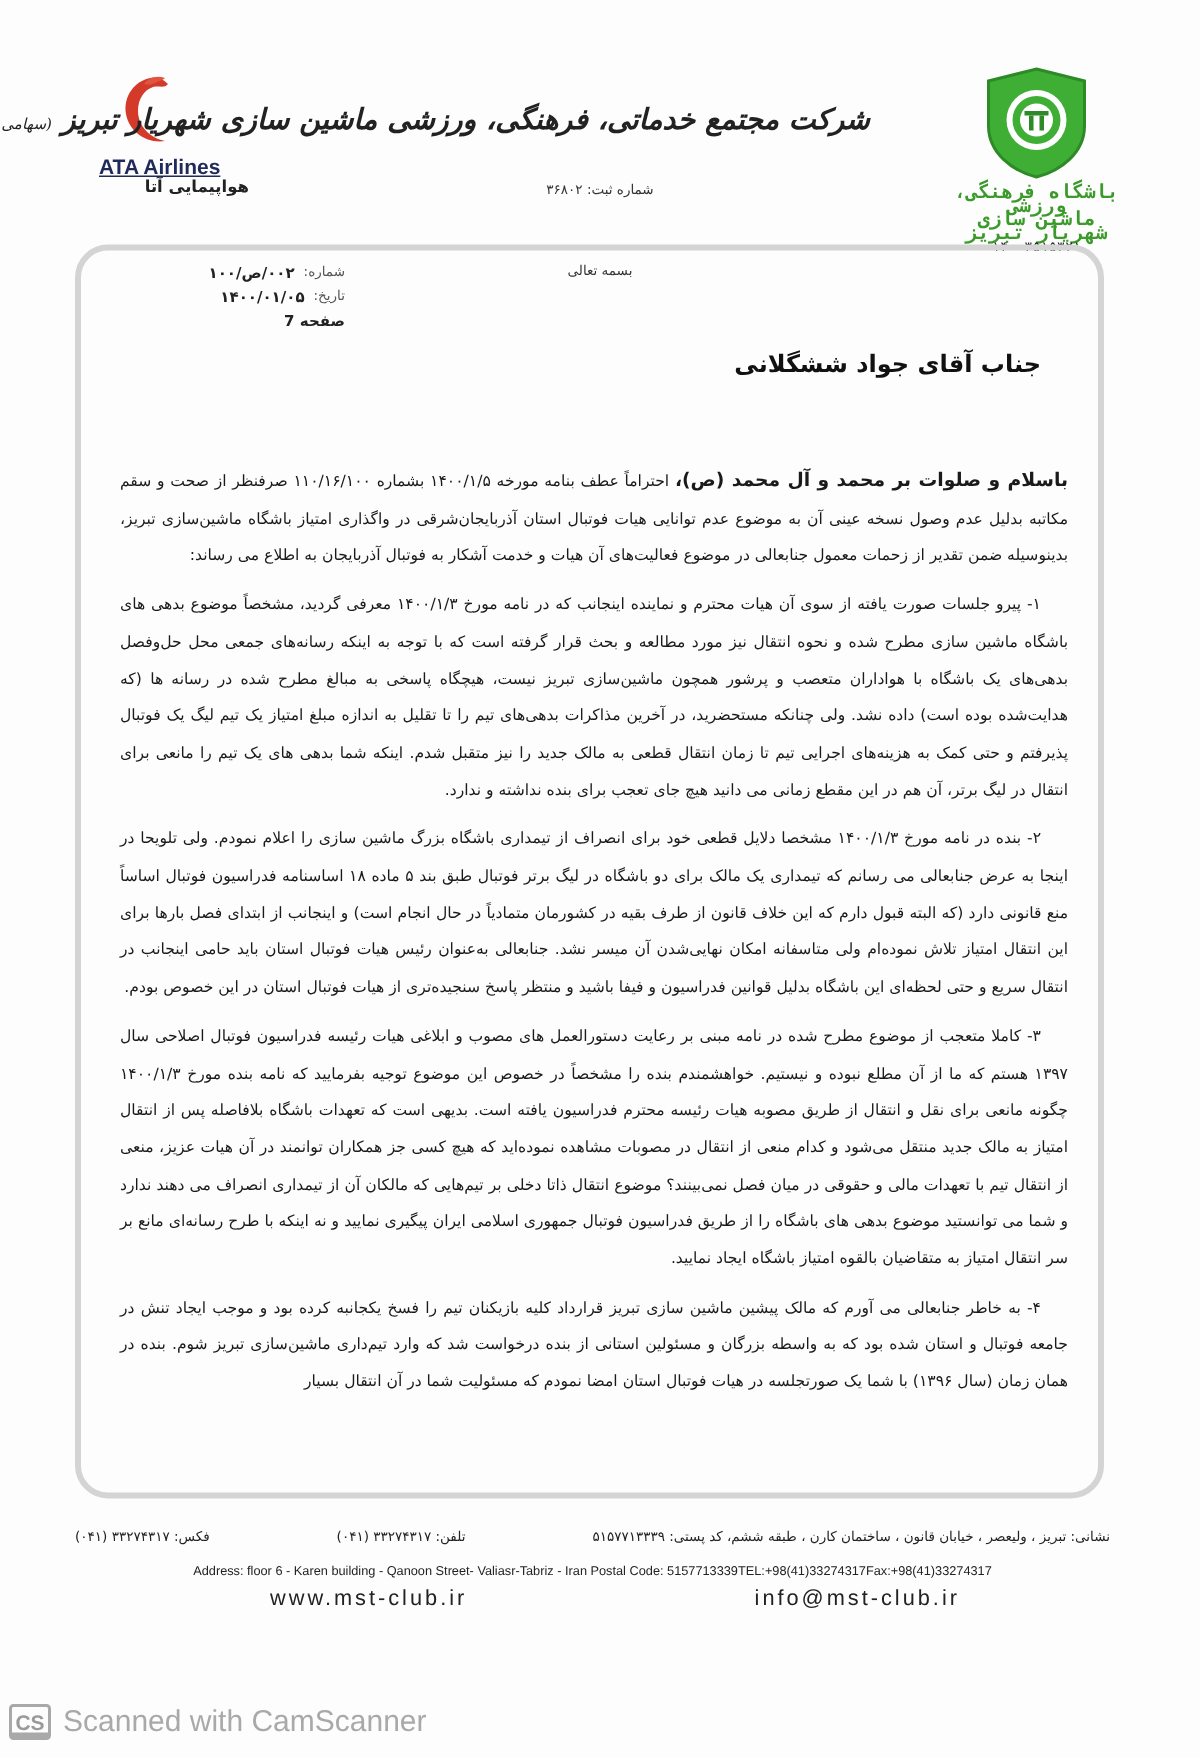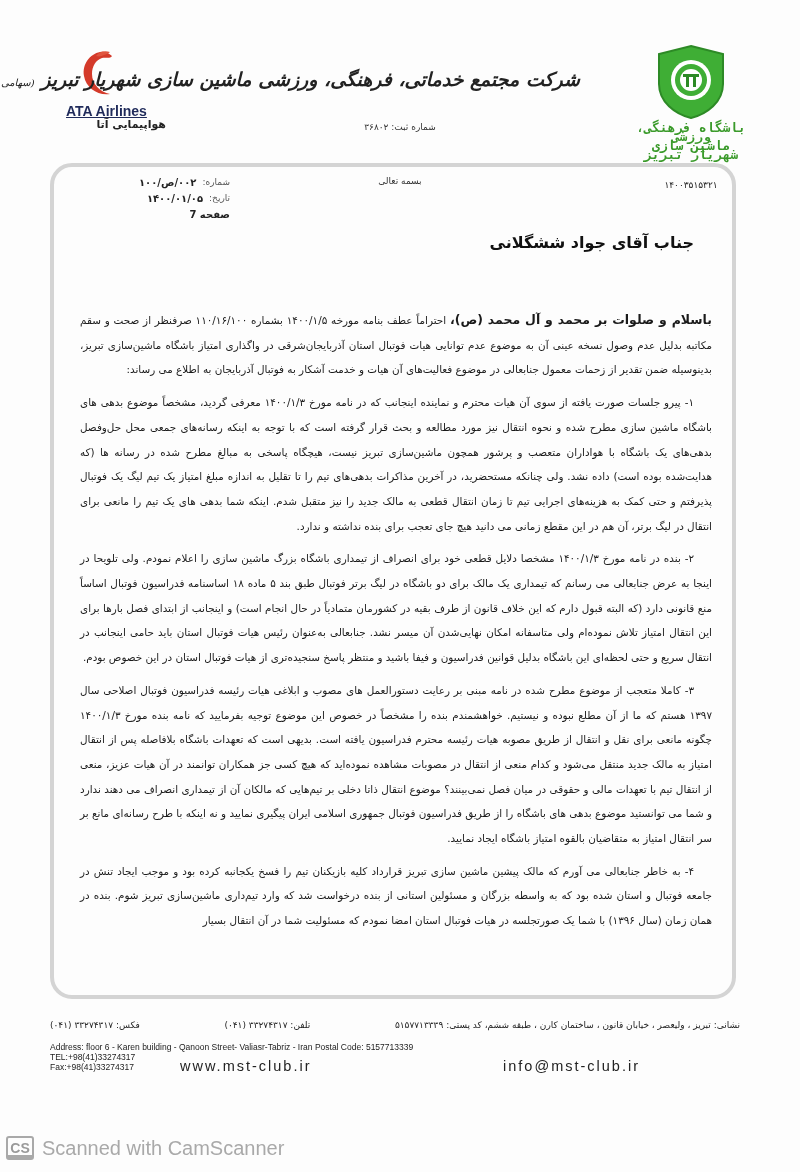--- a/index.html
+++ b/index.html
@@ -17,21 +17,21 @@
   .airline-fa { font-family:"DejaVu Sans", sans-serif; font-weight:bold; font-size:11px; color:#222; direction:rtl; line-height:14px; }
 
   .company-title { left:200px; top:68px; width:380px; text-align:center; direction:rtl;
     font-family:"DejaVu Serif", serif; font-style:italic; font-size:19px; font-weight:bold; color:#222; white-space:nowrap; }
   .company-title .suffix { font-size:10px; font-weight:normal; }
   .reg-number { left:300px; top:122px; width:200px; text-align:center; direction:rtl; font-size:9px; font-family:"DejaVu Sans", sans-serif; color:#333; }
 
   .right-logo { left:636px; top:44px; width:110px; text-align:center; }
   .club-shield { width:72px; height:76px; margin:0 auto; }
   .club-name { font-family:Liberation Mono, monospace; font-size:13px; color:#3a9a2a; direction:rtl; line-height:9px; font-weight:bold; }
-  .club-id { font-family:Liberation Serif, serif; font-size:9px; color:#222; direction:rtl; letter-spacing:1px; margin-top:20px; }
+  .club-id { font-family:Liberation Mono, monospace; font-size:9px; color:#222; direction:rtl; letter-spacing:1px; margin-top:0; }
 
   
   .frame { left:50px; top:163px; width:686px; height:836px; border:4px solid #d4d4d4; border-radius:22px; box-sizing:border-box; }
 
   .meta { left:80px; top:174px; width:150px; direction:rtl; font-family:"DejaVu Sans", sans-serif; font-size:10px; color:#222; }
   .meta .row { display:flex; justify-content:flex-start; gap:6px; height:16px; align-items:center; }
   .meta .lbl { color:#555; font-size:9px; }
   .meta .val { font-weight:bold; font-size:10px; }
   .meta .page { font-weight:bold; font-size:10px; }
 
@@ -41,21 +41,21 @@
     font-family:"DejaVu Sans", sans-serif; font-weight:bold; font-size:16px; line-height:33px; color:#111; }
 
   .body { left:80px; top:308px; width:632px; direction:rtl; text-align:justify;
     font-family:"DejaVu Sans", sans-serif; font-size:10.4px; line-height:24.7px; color:#1a1a1a; }
   .body p { margin:0 0 8px 0; text-align:justify; text-align-last:right; }
   .body p.item { text-indent:18px; }
   .body .greet { font-weight:bold; font-size:12.5px; }
 
   
   .footer-fa { left:50px; top:1020px; width:690px; direction:rtl; font-family:"DejaVu Sans", sans-serif; font-size:9px; color:#222; display:flex; justify-content:space-between; }
-  .footer-en { left:50px; top:1042px; width:690px; font-family:"Liberation Sans", sans-serif; font-size:8.5px; color:#222; display:flex; justify-content:center; direction:ltr;flex-direction:column; }
+  .footer-en { left:50px; top:1042px; width:690px; font-family:"Liberation Sans", sans-serif; font-size:8.5px; color:#222; display:flex; justify-content:center; direction:ltr; }
   .footer-web { left:180px; top:1058px; width:460px; font-family:"Liberation Sans", sans-serif; font-size:14.5px; color:#222; letter-spacing:2px; display:flex; justify-content:space-between; }
 
   .cs { left:6px; top:1136px; display:flex; align-items:center; gap:8px; }
   .cs-badge { width:28px; height:24px; border:2px solid #a9a9a9; border-radius:3px; box-sizing:border-box; color:#9a9a9a; font-family:"Liberation Sans", sans-serif; font-weight:bold; font-size:14px; line-height:20px; text-align:center; border-bottom-width:5px; }
   .cs-text { font-family:"Liberation Sans", sans-serif; font-size:20px; color:#a9a9a9; }
 </style>
 </head>
 <body>
 
 <div class="abs left-logo">

